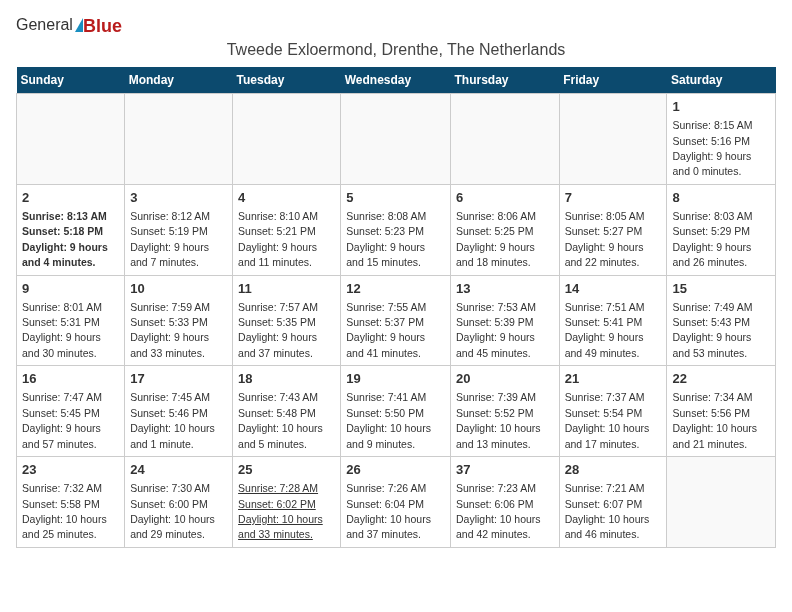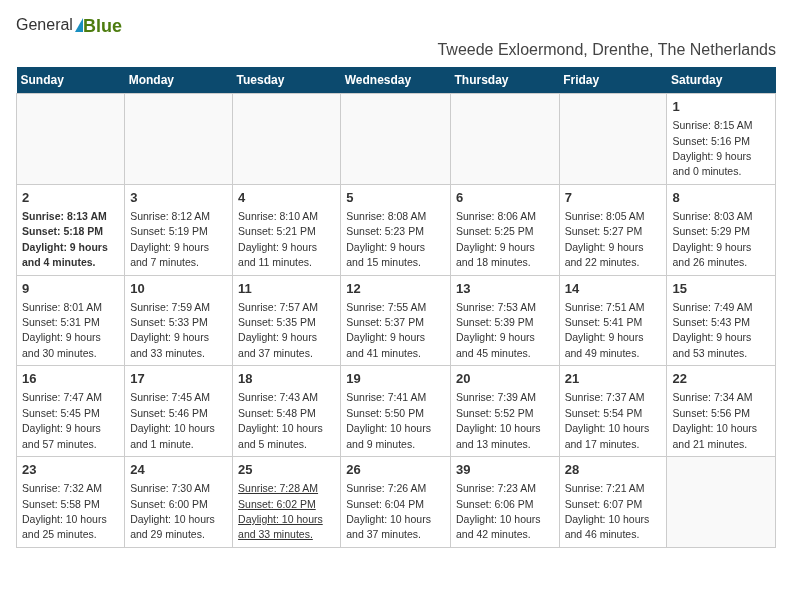--- a/index.html
+++ b/index.html
@@ -15,40 +15,40 @@
       align-items: flex-start;
       justify-content: space-between;
       margin-bottom: 4px;
     }
     .logo-area {
       display: flex;
       flex-direction: row;
       align-items: flex-start;
     }
     .logo-general { color: #333; }
-    .logo-blue { color: #4d7c0f; }
+    .logo-blue { color: #b91c1c; }
     .logo-triangle {
       display: inline-block;
       width: 0;
       height: 0;
       border-left: 8px solid transparent;
       border-bottom: 14px solid #1a8fc1;
       margin-left: 2px;
       vertical-align: middle;
     }
     .month-title {
       font-size: 36px;
       font-weight: bold;
       color: #222;
       text-align: right;
     }
     .location-title {
       font-size: 16px;
       color: #444;
-      text-align: right;
+      text-align: center;
       margin-bottom: 8px;
     }
     .calendar {
       width: 100%;
       border-collapse: collapse;
       font-size: 11px;
     }
     .calendar th {
       background-color: #0c4a6e;
       color: #fff;
@@ -194,21 +194,21 @@
 Daylight: 10 hours and 25 minutes.</span></td>
         <td><span class="day-num">24</span><span class="day-info" style="white-space: pre-line;">Sunrise: 7:30 AM
 Sunset: 6:00 PM
 Daylight: 10 hours and 29 minutes.</span></td>
         <td><span class="day-num">25</span><span class="day-info" style="white-space: pre-line; text-decoration: underline;">Sunrise: 7:28 AM
 Sunset: 6:02 PM
 Daylight: 10 hours and 33 minutes.</span></td>
         <td><span class="day-num">26</span><span class="day-info" style="white-space: pre-line;">Sunrise: 7:26 AM
 Sunset: 6:04 PM
 Daylight: 10 hours and 37 minutes.</span></td>
-        <td><span class="day-num">39</span><span class="day-info" style="white-space: pre-line;">Sunrise: 7:23 AM
+        <td><span class="day-num">37</span><span class="day-info" style="white-space: pre-line;">Sunrise: 7:23 AM
 Sunset: 6:06 PM
 Daylight: 10 hours and 42 minutes.</span></td>
         <td><span class="day-num">28</span><span class="day-info" style="white-space: pre-line;">Sunrise: 7:21 AM
 Sunset: 6:07 PM
 Daylight: 10 hours and 46 minutes.</span></td>
         <td class="empty"></td>
       </tr>
     </tbody>
 </table>
 

